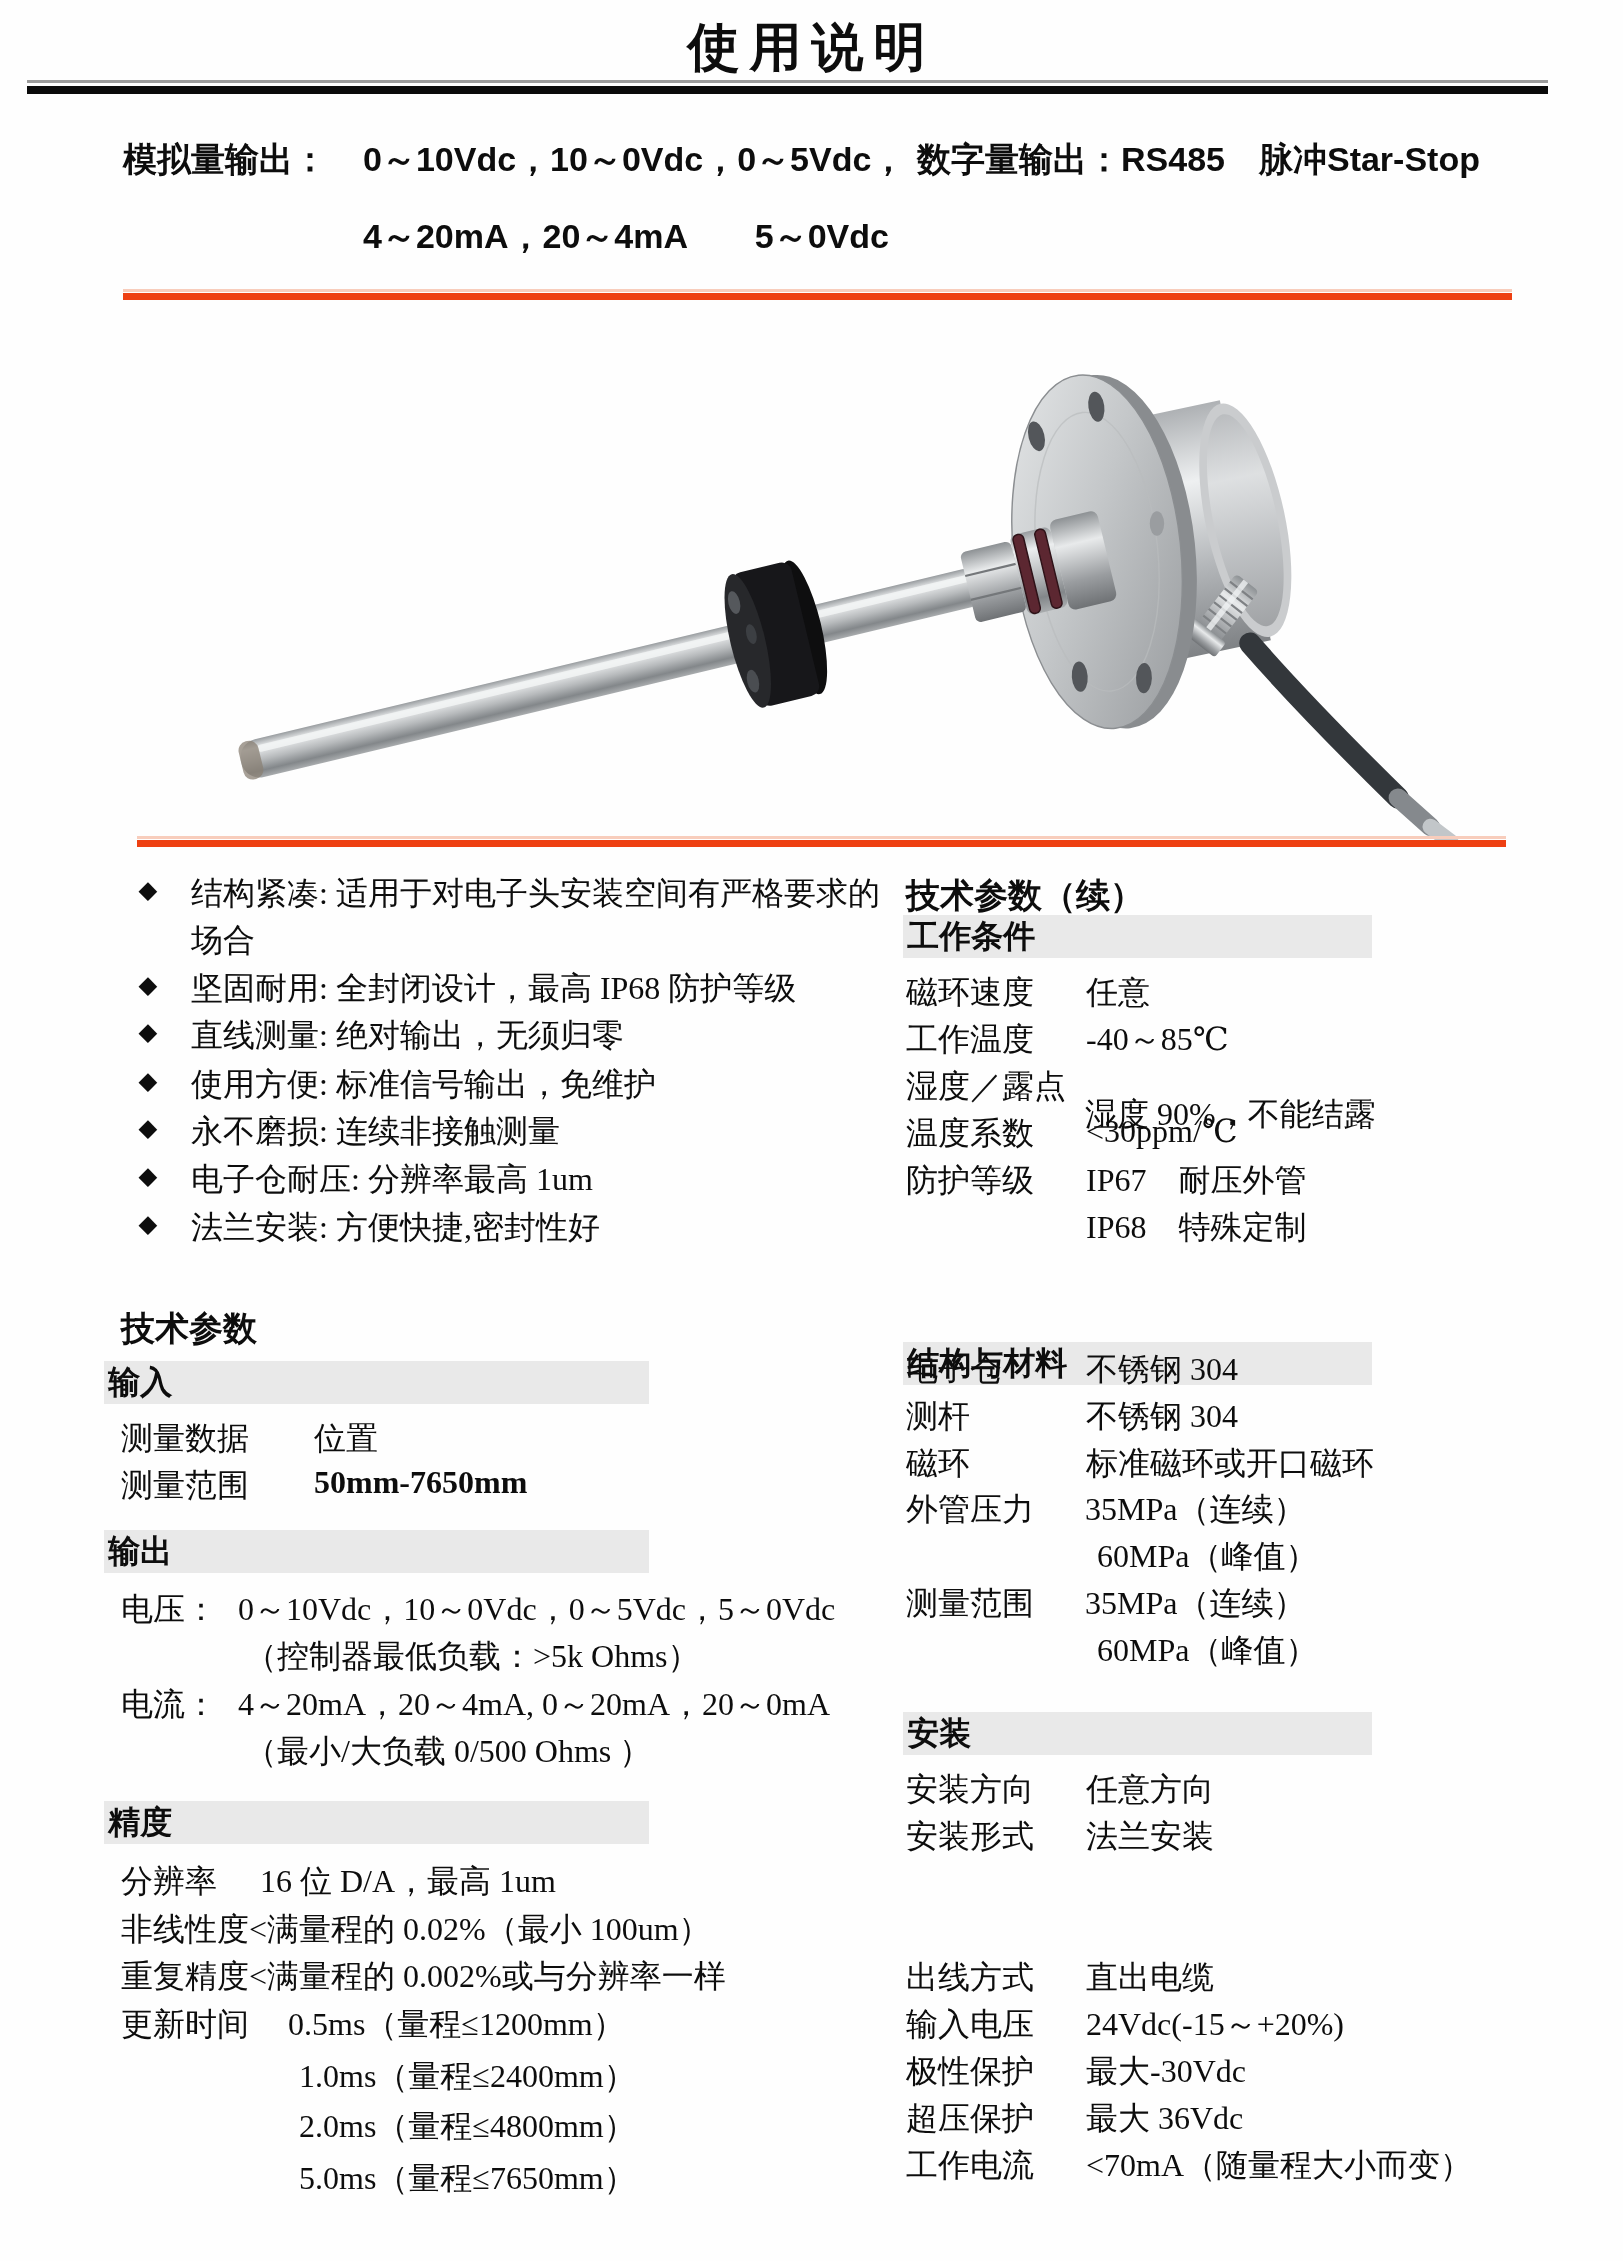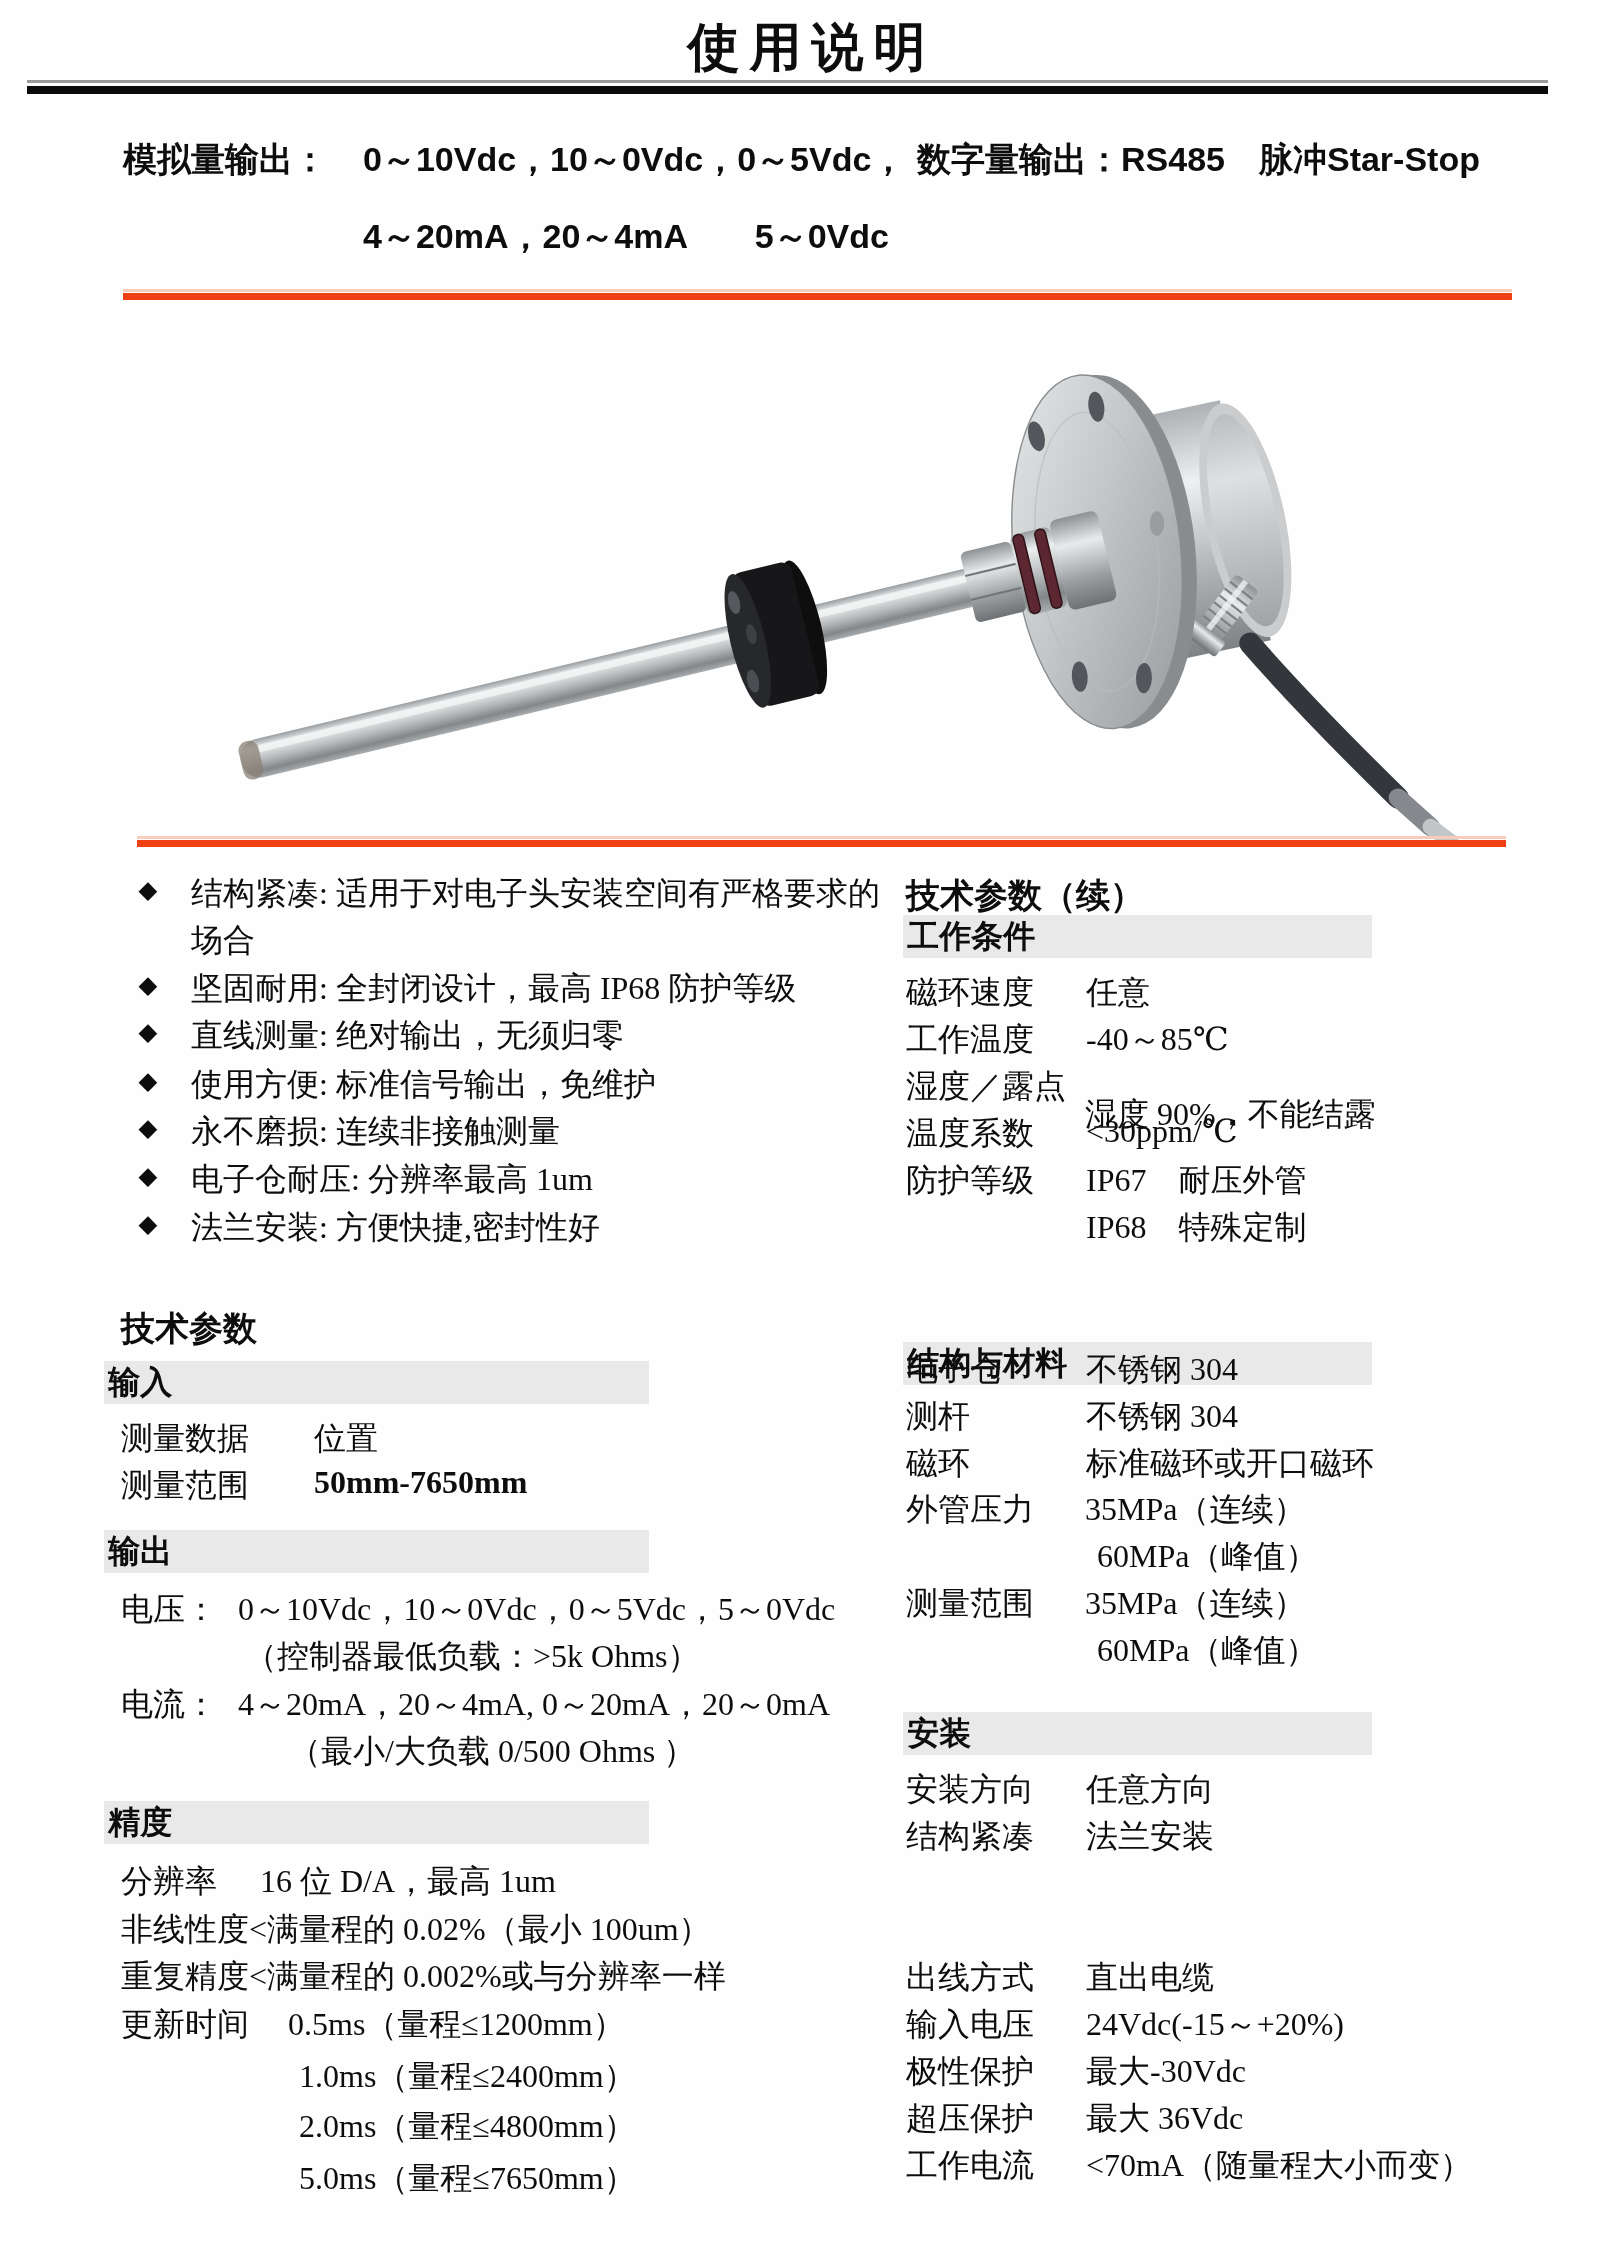--- a/index.html
+++ b/index.html
@@ -245,21 +245,21 @@
     <span class="lbl"></span>
     <span class="val" style="left:191px;">60MPa（峰值）</span>
   </div>
 
   <div class="bar bar-r" style="top:1712px;">安装</div>
   <div class="trow" style="top:1768px;left:906px;">
     <span class="lbl">安装方向</span>
     <span class="val" style="left:180px;">任意方向</span>
   </div>
   <div class="trow" style="top:1815px;left:906px;">
-    <span class="lbl">结构紧凑</span>
+    <span class="lbl">安装形式</span>
     <span class="val" style="left:180px;">法兰安装</span>
   </div>
 
   <div class="trow" style="top:1956px;left:906px;">
     <span class="lbl">出线方式</span>
     <span class="val" style="left:180px;">直出电缆</span>
   </div>
   <div class="trow" style="top:2003px;left:906px;">
     <span class="lbl">输入电压</span>
     <span class="val" style="left:180px;">24Vdc(-15～+20%)</span>
@@ -297,21 +297,21 @@
   <div class="trow" style="top:1635px;left:121px;">
     <span class="lbl"></span>
     <span class="val" style="left:124px;">（控制器最低负载：&gt;5k Ohms）</span>
   </div>
   <div class="trow" style="top:1683px;left:121px;">
     <span class="lbl">电流：</span>
     <span class="val" style="left:117px;">4～20mA，20～4mA, 0～20mA，20～0mA</span>
   </div>
   <div class="trow" style="top:1730px;left:121px;">
     <span class="lbl"></span>
-    <span class="val" style="left:124px;margin-left:44px;">（最小/大负载 0/500 Ohms ）</span>
+    <span class="val" style="left:124px;">（最小/大负载 0/500 Ohms ）</span>
   </div>
 
   <div class="bar bar-l" style="top:1801px;">精度</div>
   <div class="trow" style="top:1860px;left:121px;">
     <span class="lbl">分辨率</span>
     <span class="val" style="left:139px;">16 位 D/A，最高 1um</span>
   </div>
   <div class="trow" style="top:1908px;left:121px;">
     <span class="lbl">非线性度</span>
     <span class="val" style="left:128px;">&lt;满量程的 0.02%（最小 100um）</span>

